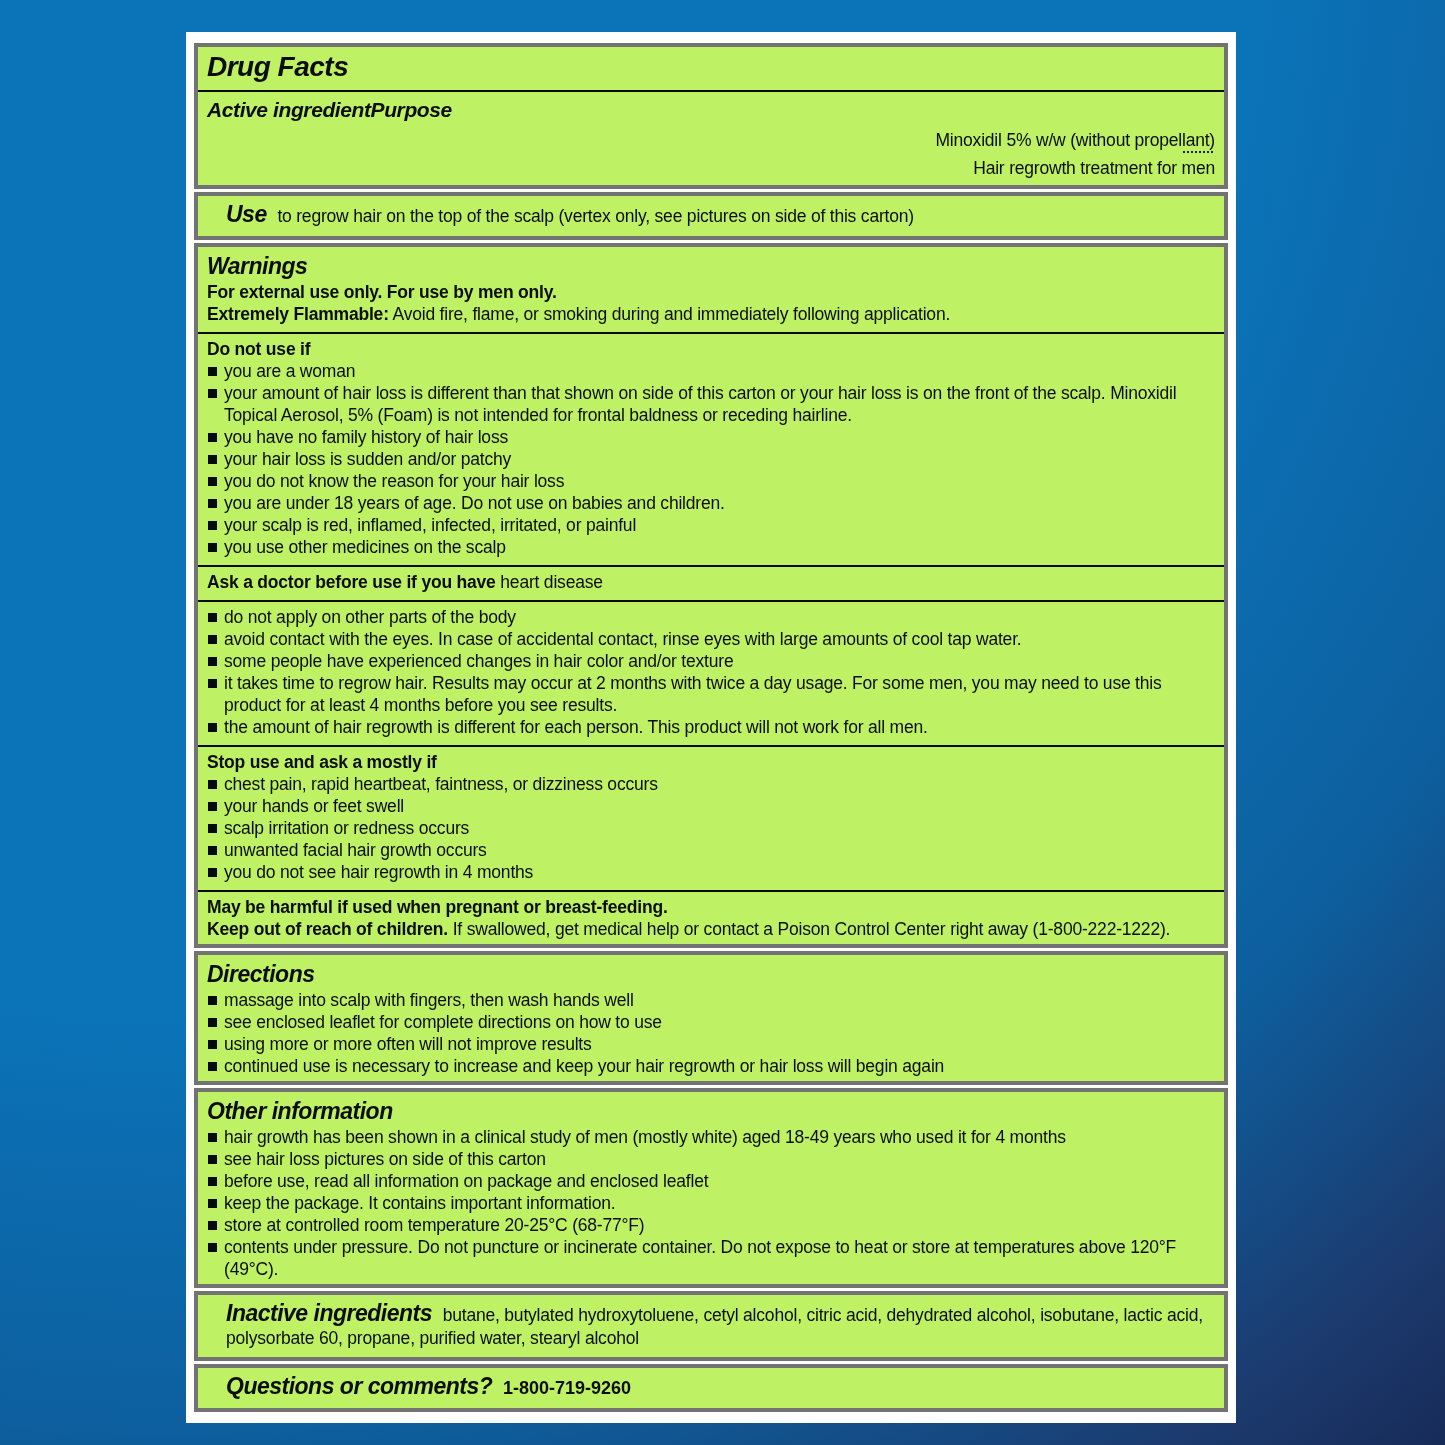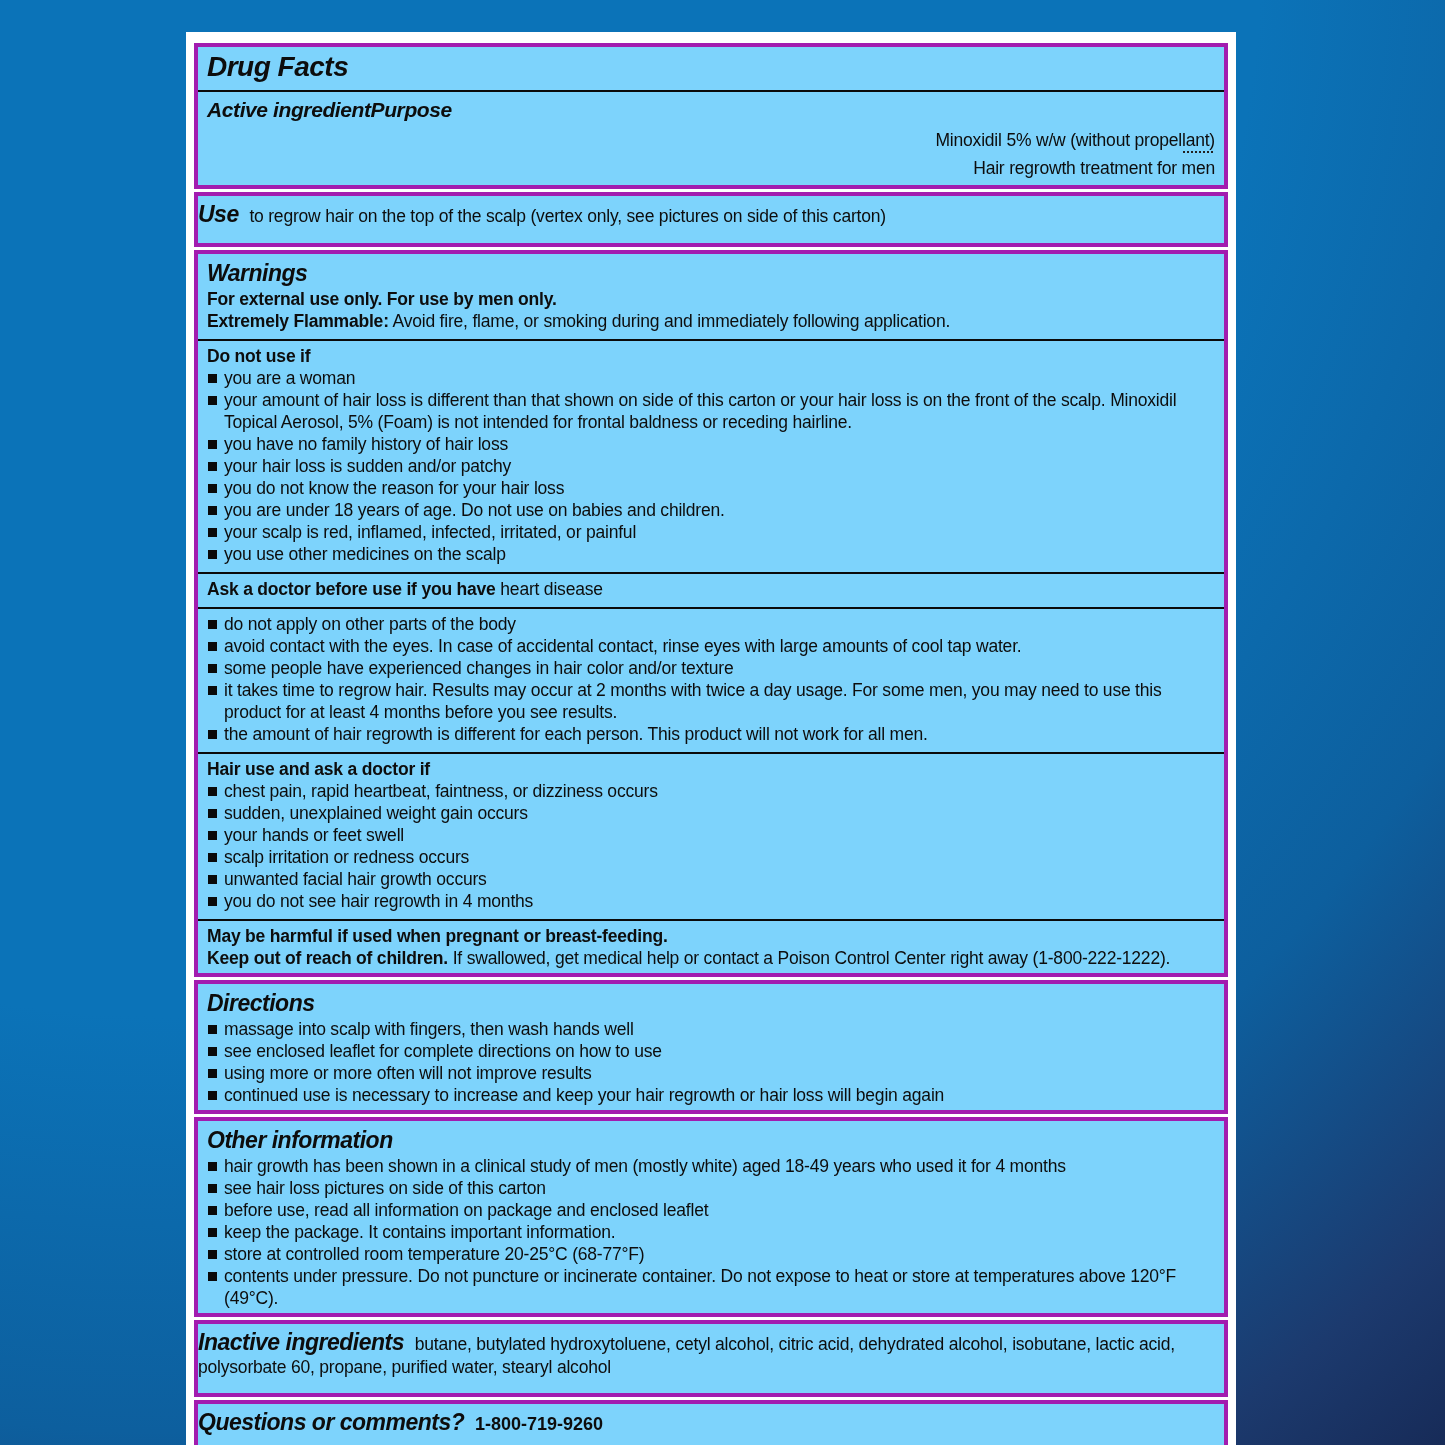--- a/index.html
+++ b/index.html
@@ -15,22 +15,22 @@
     color: #0d0d0d;
   }
   .panel {
     position: absolute;
     left: 186px; top: 32px;
     width: 1050px; min-height: 1373px;
     background: #fff;
     padding: 11px 8px 8px;
   }
   .box {
-    border: 4px solid #a21caf;
-    background: #7dd3fc;
+    border: 4px solid #737373;
+    background: #bef264;
     margin-bottom: 3px;
     font-size: 17.5px;
     line-height: 22px;
     letter-spacing: -0.2px;
   }
   .pad { padding: 2px 9px 4px; }
   .title {
     font-size: 28px; line-height: 34px;
     font-weight: bold; font-style: italic;
     letter-spacing: -0.5px;
@@ -57,21 +57,21 @@
     font-weight: bold; font-style: italic;
     letter-spacing: -0.5px;
     padding-top: 2px;
   }
   .inline-head {
     font-size: 23px; line-height: 28px;
     font-weight: bold; font-style: italic;
     letter-spacing: -0.5px;
     margin-right: 6px;
   }
-  .inline-row { padding: 4px 0 15px; }
+  .inline-row { padding: 4px 0 8px; margin-left: 28px; }
   .b { font-weight: bold; }
   .phone { font-size: 18px; font-weight: bold; letter-spacing: 0; }
   .bullet { display: flex; }
   .sq {
     flex: 0 0 auto;
     width: 9px; height: 9px;
     background: #0a0a0a;
     margin: 7px 7px 0 1px;
   }
   .bt { flex: 1 1 auto; }
@@ -174,29 +174,25 @@
             <span class="bt">it takes time to regrow hair. Results may occur at 2 months with twice a day usage. For some men, you may need to use this product for at least 4 months before you see results.</span>
           </div>
           <div class="bullet">
             <span class="sq"></span>
             <span class="bt">the amount of hair regrowth is different for each person. This product will not work for all men.</span>
           </div>
         </div>
     </div>
     <div class="hairline2"></div>
     <div class="pad">
-      <div class="b">Hair use and ask a doctor if</div>
+      <div class="b">Stop use and ask a mostly if</div>
       <div>
           <div class="bullet">
             <span class="sq"></span>
             <span class="bt">chest pain, rapid heartbeat, faintness, or dizziness occurs</span>
-          </div>
-          <div class="bullet">
-            <span class="sq"></span>
-            <span class="bt">sudden, unexplained weight gain occurs</span>
           </div>
           <div class="bullet">
             <span class="sq"></span>
             <span class="bt">your hands or feet swell</span>
           </div>
           <div class="bullet">
             <span class="sq"></span>
             <span class="bt">scalp irritation or redness occurs</span>
           </div>
           <div class="bullet">

